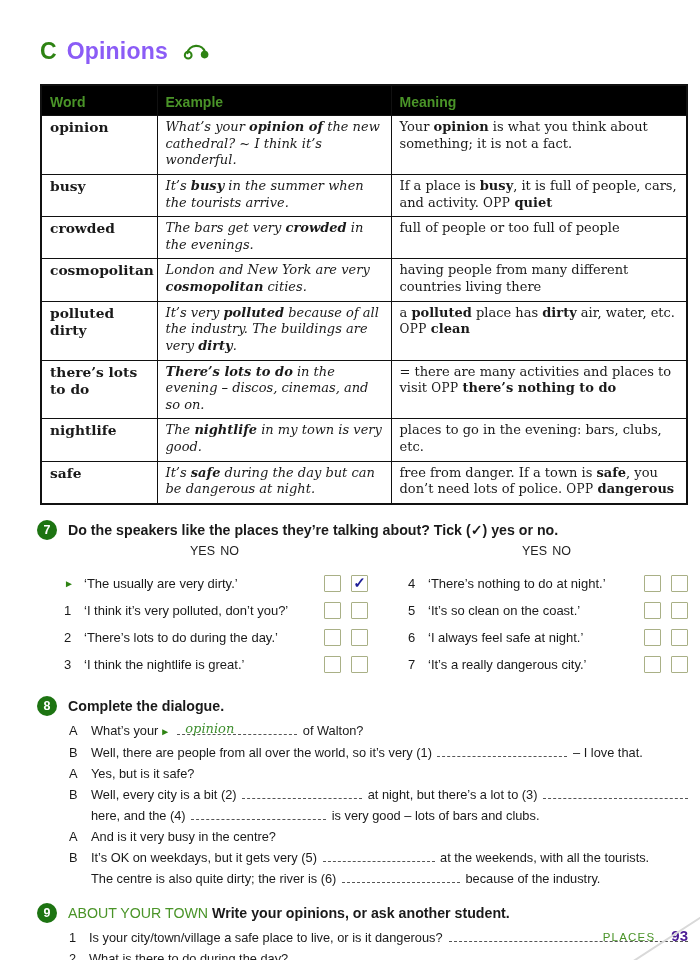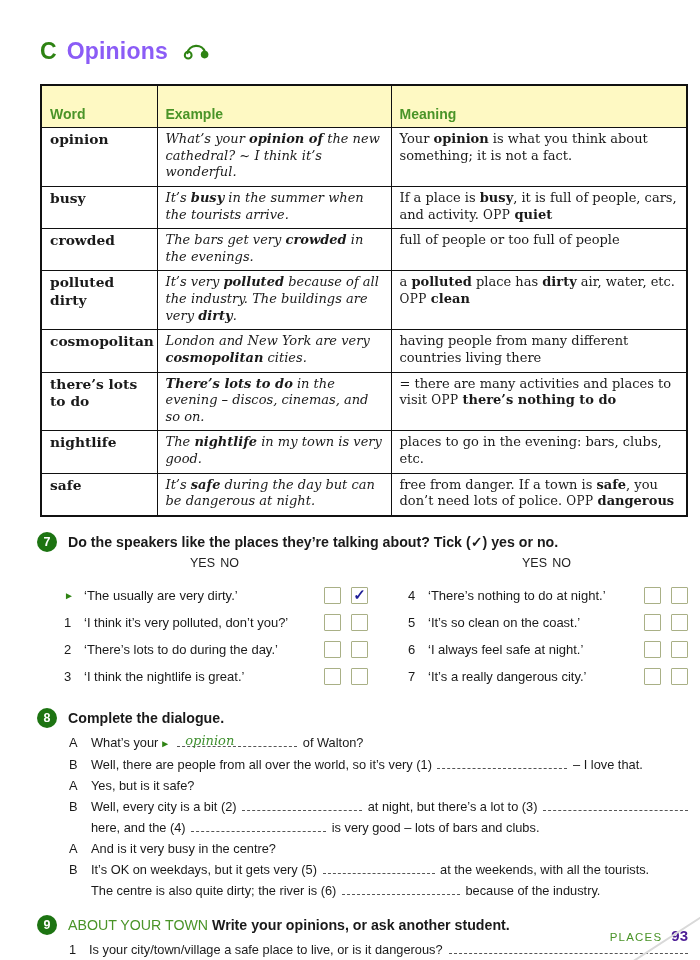--- a/index.html
+++ b/index.html
@@ -25,21 +25,21 @@
   .hp-icon{margin-left:4px;margin-top:4px;}
 
   
   table.vocab{border-collapse:collapse;table-layout:fixed;width:646px;
       border:2px solid var(--table-border);}
   table.vocab col.c-word{width:116px;}
   table.vocab col.c-example{width:234px;}
   table.vocab col.c-meaning{width:296px;}
   table.vocab th{border:1.5px solid var(--table-border);text-align:left;
       font-size:14px;font-weight:600;color:var(--accent-green);
-      padding:20px 8px 5px;background:#fef9c3;margin-left:32px;}
+      padding:8px 8px 5px;background:#000000;margin-left:32px;}
   table.vocab td{border:1.5px solid var(--table-border);vertical-align:top;
       padding:3px 8px 5px;line-height:1.28;}
   td.word{font-family:"DejaVu Serif",serif;font-weight:bold;font-size:13.8px;
       white-space:pre-line;line-height:1.3;}
   td.example{font-family:"DejaVu Serif",serif;font-style:italic;font-size:13px;}
   td.meaning{font-family:"DejaVu Serif",serif;font-size:13px;}
   td .b{font-weight:bold;text-align:right;}
   td .sc{font-size:12px;letter-spacing:0.4px;text-transform:uppercase;}
 
   
@@ -81,21 +81,21 @@
   .dlg-arrow{color:var(--title-green);font-size:10px;margin:0 5px 0 2px;}
 
   
   .q-row{display:flex;align-items:baseline;font-size:12.8px;line-height:21.5px;margin-left:1px;}
   .q-row .num{width:20px;flex:none;}
   .q-row .q-text{flex:none;white-space:pre;}
   .q-row .answer-line{flex:1;border-bottom:1.4px dashed var(--dash-gray);
       height:13px;margin-left:6px;margin-right:2px;}
 
   
-  .footer{position:absolute;right:12px;bottom:16px;display:flex;align-items:baseline;gap:9px;}
+  .footer{position:absolute;right:12px;bottom:16px;display:flex;align-items:baseline;gap:16px;}
   .footer .sec{color:var(--accent-green);font-size:11.5px;letter-spacing:1.2px;}
   .footer .pg{font-size:15px;font-weight:bold;color:#4c1d95;}
   .page-curl{position:absolute;width:95px;height:2px;background:#d9d9d9;
       right:-18px;bottom:22px;transform:rotate(-33deg);}
 </style>
 </head>
 <body>
 
 <div class="page">
 
@@ -134,29 +134,29 @@
           <td class="word">busy</td>
           <td class="example"><span>It’s </span><span class="b">busy</span><span> in the summer when the tourists arrive.</span></td>
           <td class="meaning"><span>If a place is </span><span class="b">busy</span><span>, it is full of people, cars, and activity. </span><span class=" sc">opp</span><span> </span><span class="b">quiet</span></td>
         </tr>
         <tr>
           <td class="word">crowded</td>
           <td class="example"><span>The bars get very </span><span class="b">crowded</span><span> in the evenings.</span></td>
           <td class="meaning"><span>full of people or too full of people</span></td>
         </tr>
         <tr>
+          <td class="word">cosmopolitan</td>
+          <td class="example"><span>London and New York are very </span><span class="b">cosmopolitan</span><span> cities.</span></td>
+          <td class="meaning"><span>having people from many different countries living there</span></td>
+        </tr>
+        <tr>
           <td class="word">polluted
 dirty</td>
           <td class="example"><span>It’s very </span><span class="b">polluted</span><span> because of all the industry. The buildings are very </span><span class="b">dirty</span><span>.</span></td>
           <td class="meaning"><span>a </span><span class="b">polluted</span><span> place has </span><span class="b">dirty</span><span> air, water, etc. </span><span class=" sc">opp</span><span> </span><span class="b">clean</span></td>
-        </tr>
-        <tr>
-          <td class="word">cosmopolitan</td>
-          <td class="example"><span>London and New York are very </span><span class="b">cosmopolitan</span><span> cities.</span></td>
-          <td class="meaning"><span>having people from many different countries living there</span></td>
         </tr>
         <tr>
           <td class="word">there’s lots
 to do</td>
           <td class="example"><span class="b">There’s lots to do</span><span> in the evening – discos, cinemas, and so on.</span></td>
           <td class="meaning"><span>= there are many activities and places to visit </span><span class=" sc">opp</span><span> </span><span class="b">there’s nothing to do</span></td>
         </tr>
         <tr>
           <td class="word">nightlife</td>
           <td class="example"><span>The </span><span class="b">nightlife</span><span> in my town is very good.</span></td>

